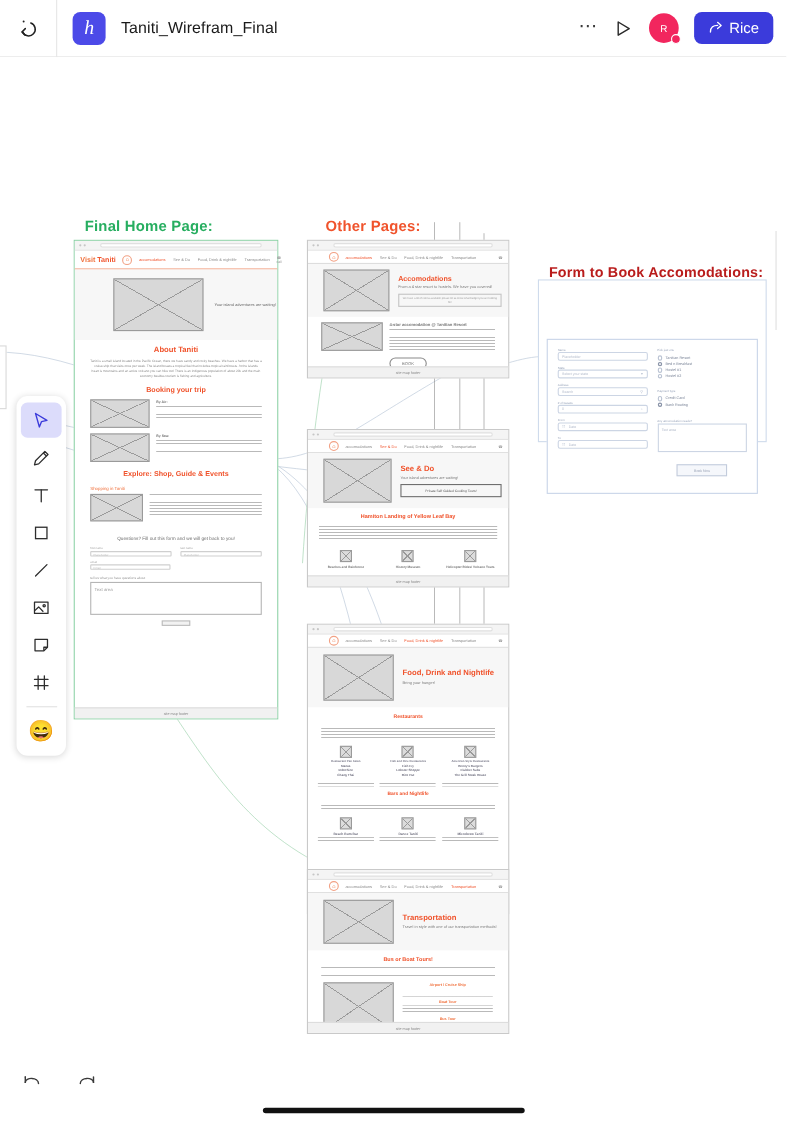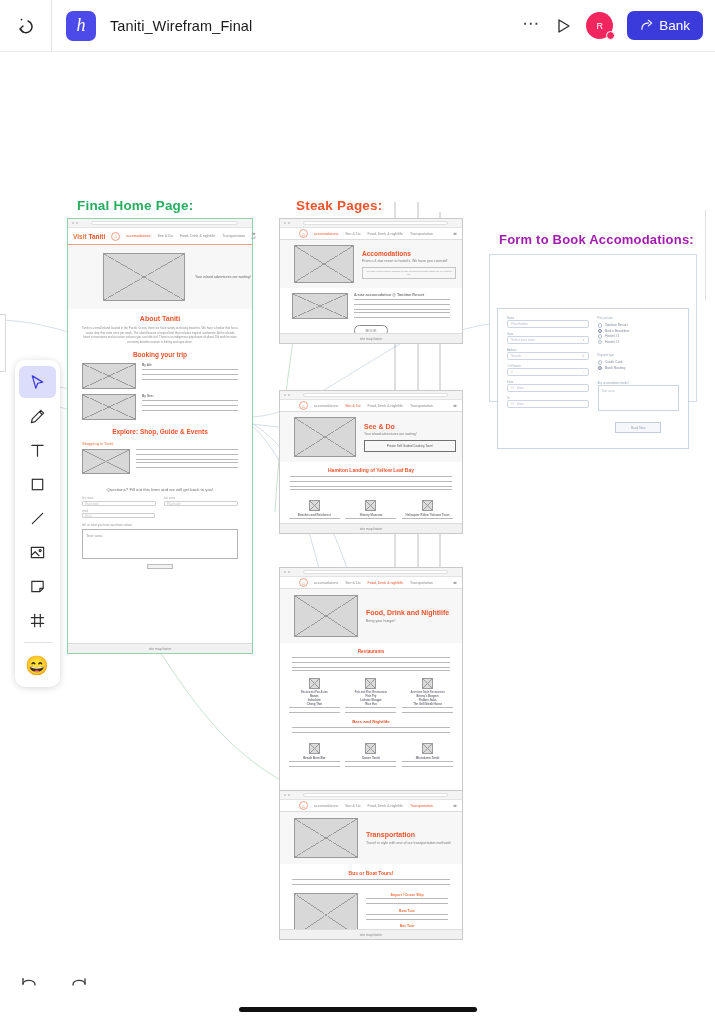--- a/index.html
+++ b/index.html
@@ -69,21 +69,21 @@
     border-radius: 6px; cursor: pointer; color: #2d2d2d;
   }
   .tool.active { background: #dcdcfb; color: #3b3bdb; }
   .tool-sep { width: 28px; height: 1px; background: #e2e2e2; margin: 4px 0; }
   .tool.emoji { font-size: 19px; }
 
   
   .sec-label { position: absolute; font-size: 13.5px; font-weight: bold; letter-spacing: .2px; }
   .lbl-home { left: 77px; top: 146px; color: #27ae60; }
   .lbl-other { left: 296px; top: 146px; color: #f0532c; }
-  .lbl-form { left: 499px; top: 180px; color: #a21caf; font-size: 13px; }
+  .lbl-form { left: 499px; top: 188px; color: #b91c1c; font-size: 13px; }
 
   
   .frame { position: absolute; background: #fff; }
   .frame.green { border: 1.5px solid #8fd3a8; }
   .frame.grey { border: 1px solid #c9c9c9; }
   .frame.blue { border: 1px solid #b9c9e8; }
 
   .browser-chrome {
     height: 9px; background: #f4f4f4; border-bottom: 1px solid #e3e3e3;
     display: flex; align-items: center; padding: 0 4px; gap: 3px;
@@ -206,21 +206,21 @@
       <span>R</span>
       <span class="dot"></span>
     </div>
     <div class="share-btn">
       <span>
         <svg width="13" height="13" viewBox="0 0 14 14" fill="none" stroke="#fff" stroke-width="1.3" stroke-linecap="round" stroke-linejoin="round">
           <path d="M2 12 C2 7 5 5.5 9 5.5"></path>
             <path d="M9 2.5 L12.5 5.5 L9 8.5"></path>
         </svg>
       </span>
-      <span>Bank</span>
+      <span>Rice</span>
     </div>
   </div>
 </div>
 
 <div class="canvas">
 
   <svg class="links" width="715" height="910">
     <g fill="none" stroke="#b9c7d8" stroke-width="0.6">
       <path d="M60,335 C110,345 150,370 195,372"></path>
       <path d="M60,355 C110,370 160,392 200,400"></path>
@@ -294,21 +294,21 @@
           <path d="M12 2.5 v13"></path>
           <path d="M2.5 6 h13"></path>
           <path d="M2.5 12 h13"></path>
         </svg>
     </div>
     <div class="tool-sep"></div>
     <div class="tool emoji">😄</div>
   </div>
 
   <div class="sec-label lbl-home">Final Home Page:</div>
-  <div class="sec-label lbl-other">Steak Pages:</div>
+  <div class="sec-label lbl-other">Other Pages:</div>
   <div class="sec-label lbl-form">Form to Book Accomodations:</div>
 
   <div class="frame green" style="left:67px; top:166px; width:186px; height:436px;">
     <div class="browser-chrome">
       <span class="bc-dots">
           <i></i>
           <i></i>
         </span>
       <span class="bc-url"></span>
     </div>

